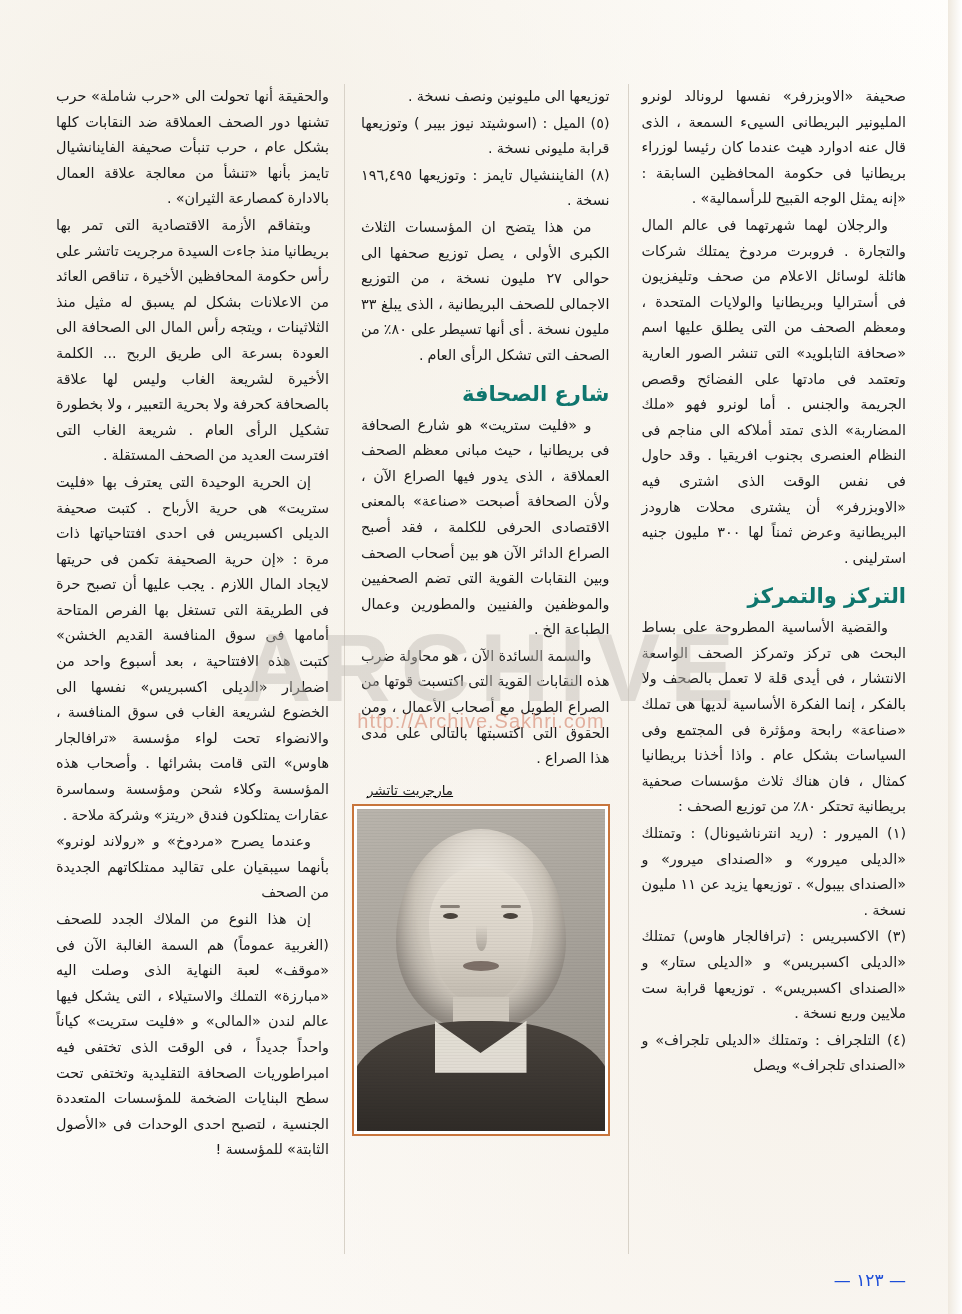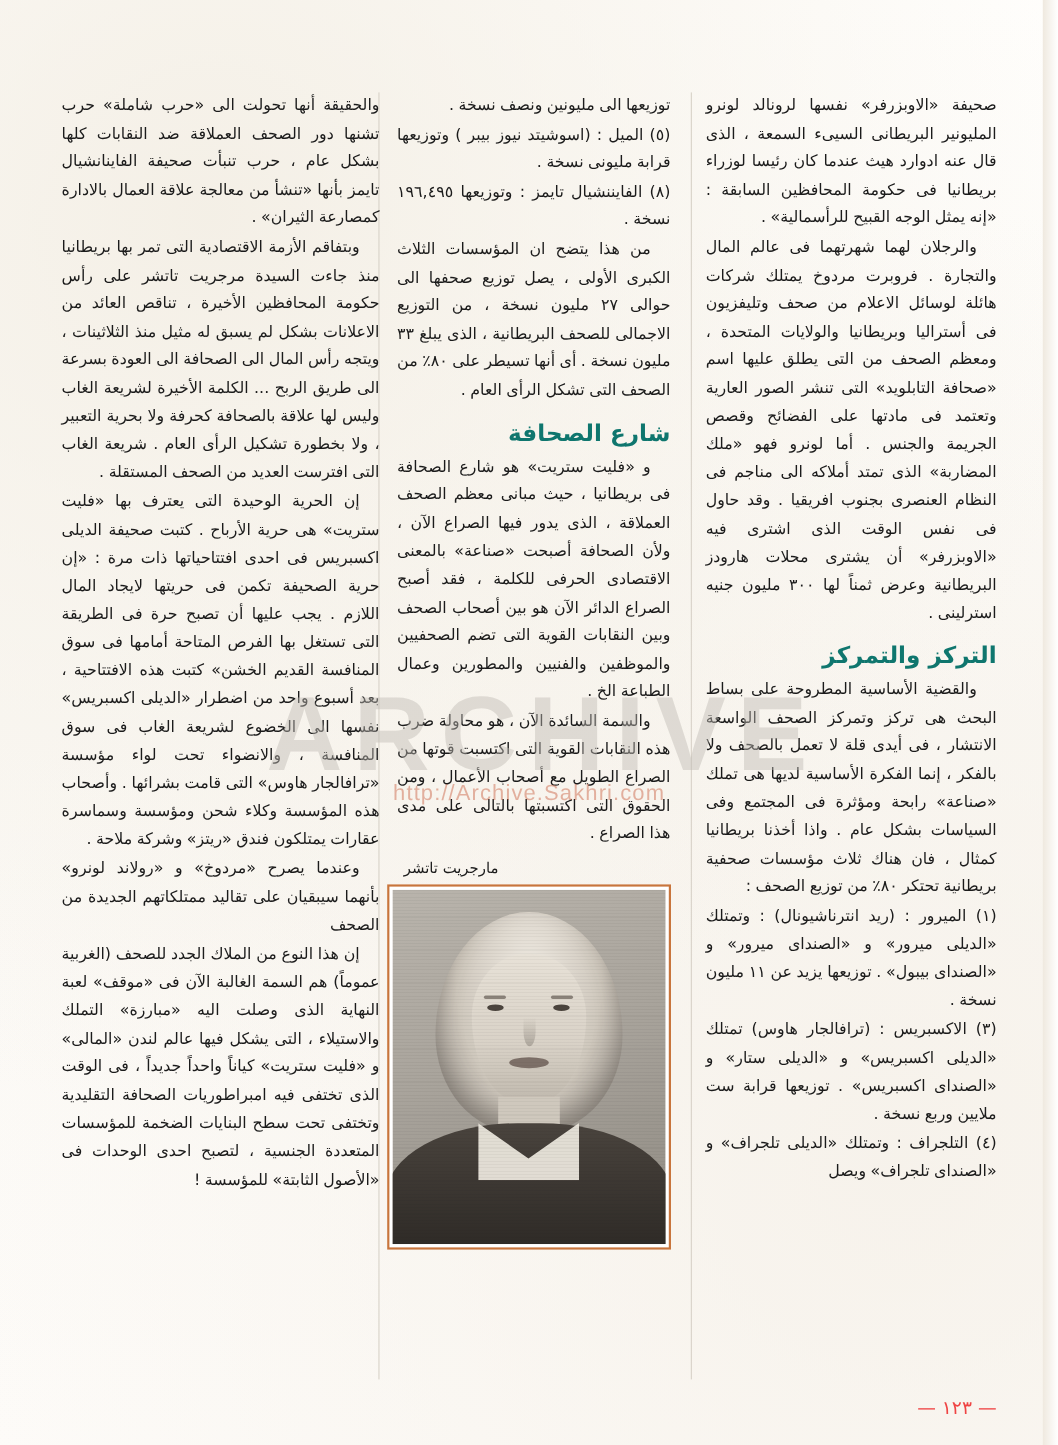--- a/index.html
+++ b/index.html
@@ -45,21 +45,21 @@
     flex-direction: row;
     gap: 0;
   }
 
   .col {
     position: relative;
     box-sizing: border-box;
   }
   .col-right { width: 33%; padding-left: 16px; }
   .col-mid   { width: 33%; padding: 0 16px; }
-  .col-left  { width: 34%; }
+  .col-left  { width: 34%; padding-right: 16px; }
 
   .divider {
     position: absolute;
     top: 0;
     bottom: 0;
     width: 1px;
     background: #d8d2c8;
   }
   .divider.d1 { right: 32.6%; }
   .divider.d2 { right: 66.0%; }
@@ -83,20 +83,21 @@
     line-height: 26px;
     color: #0f766e;
     font-weight: bold;
     text-align: right;
     font-family: "DejaVu Sans", sans-serif;
   }
 
   .figure {
     margin: 10px 0 6px 0;
     text-align: center;
+    text-decoration: underline;
   }
   .fig-caption {
     font-size: 13.5px;
     color: #1b1b1b;
     text-align: left;
     margin: 0 0 6px 0;
     padding-left: 6px;
   }
   .photo-frame {
     border: 2px solid #c8753c;
@@ -226,21 +227,21 @@
     color: rgba(200,90,60,0.45);
     font-family: "Liberation Sans", sans-serif;
     letter-spacing: 1px;
   }
 
   .page-number {
     position: absolute;
     bottom: 24px;
     right: 56px;
     font-size: 17px;
-    color: #ef4444;
+    color: #1d4ed8;
     letter-spacing: 2px;
     font-family: "DejaVu Sans", sans-serif;
   }
 </style>
 </head>
 <body>
 
 <div class="page">
   <div class="left-edge"></div>
 

